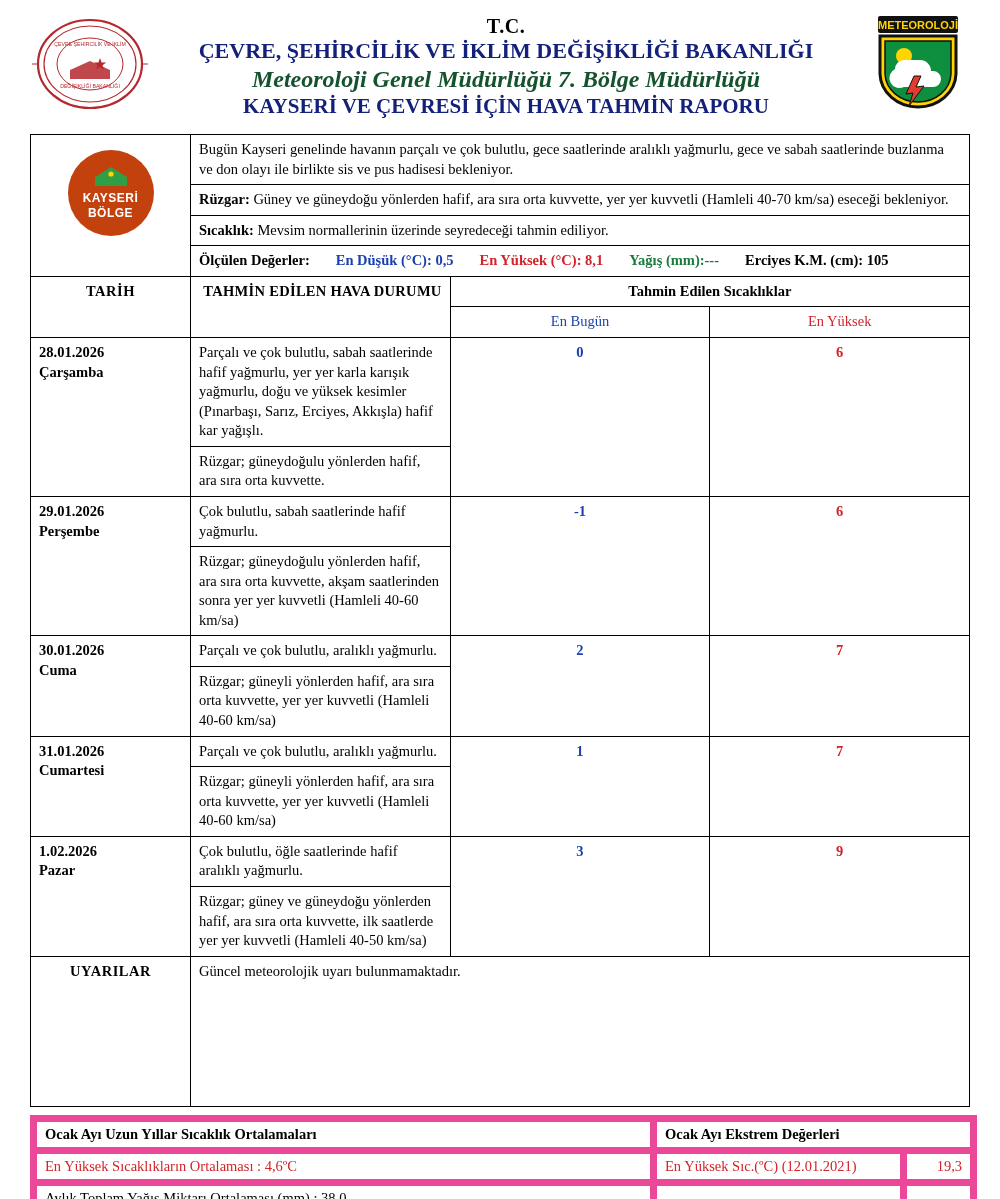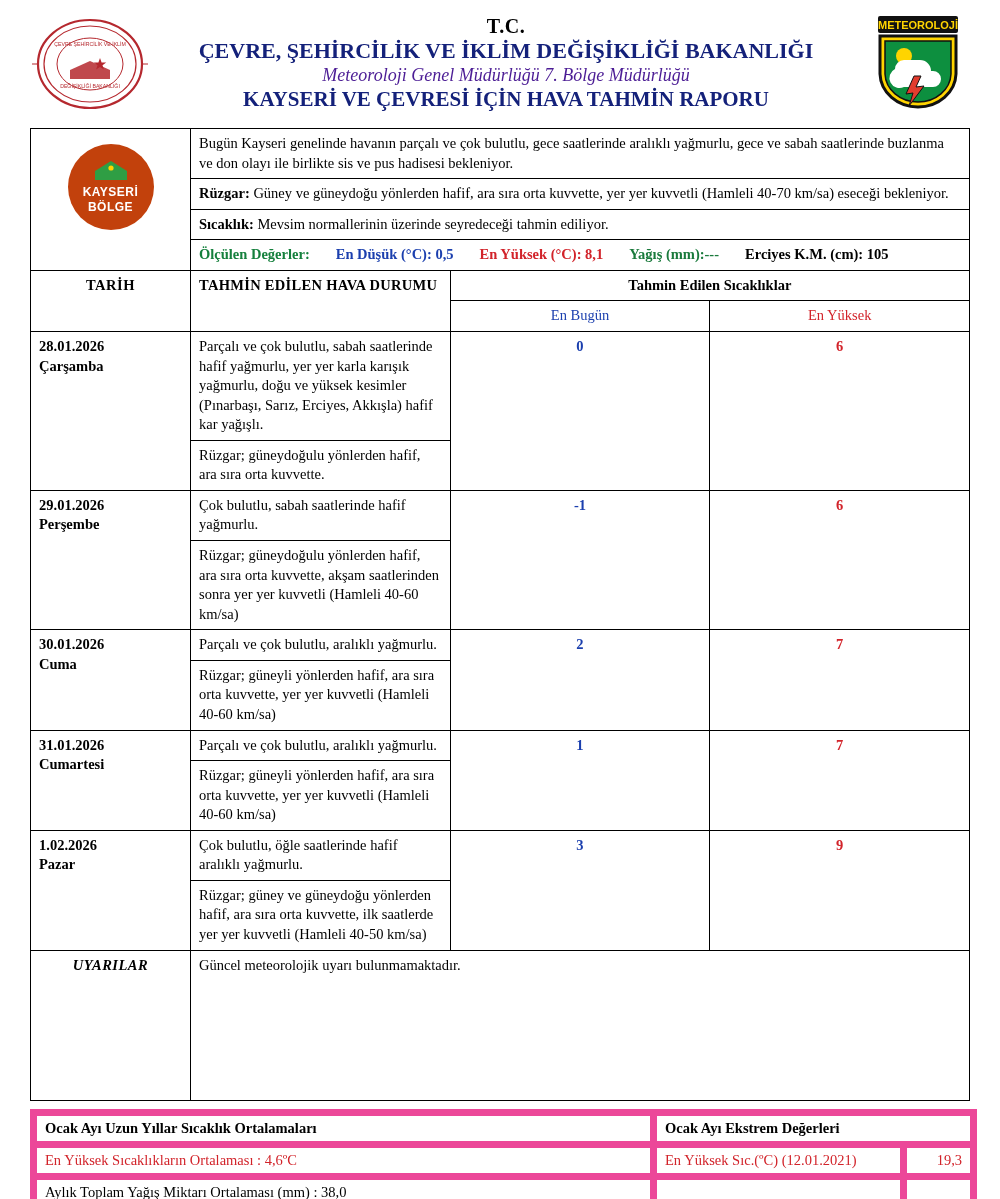--- a/index.html
+++ b/index.html
@@ -41,24 +41,24 @@
     font-size: 20px;
     letter-spacing: 0.5px;
   }
   .hdr-l1 {
     font-weight: bold;
     font-size: 22px;
     color: #14217a;
     letter-spacing: 0px;
   }
   .hdr-l2 {
-    font-weight: normal;
+    font-weight: bold;
     font-style: italic;
-    font-size: 18px;
-    color: #4c1d95;
+    font-size: 24px;
+    color: #14532d;
   }
   .hdr-l3 {
     font-weight: bold;
     font-size: 21px;
     color: #14217a;
   }
   .met-logo {
     width: 110px; height: 95px;
     flex: 0 0 110px;
   }
@@ -108,41 +108,41 @@
   }
   .summary-cell {
     padding: 7px 10px;
   }
   .bold { font-weight: bold; }
 
   .measured {
     font-size: 13.5px;
     font-weight: bold;
   }
-  .measured .lbl { color:#15803d; }
+  .measured .lbl { color:#000000; }
   .measured .blue { color: #1b3fae; }
   .measured .red { color: #d2232a; }
   .measured .green { color: #1a7a3c; }
   .measured .blk { color: #000; }
   .measured-row {
     display: flex;
     gap: 26px;
     flex-wrap: wrap;
   }
 
   
   .th-date {
     text-align: center;
     font-weight: bold;
     font-size: 19px;
     vertical-align: middle;
     letter-spacing: 0.5px;
   }
   .th-forecast {
-    text-align: left;
+    text-align: right;
     font-weight: bold;
     font-size: 19px;
     vertical-align: middle;
     letter-spacing: 0.3px;
     font-family: Liberation Serif, serif;
   }
   .th-temps {
     text-align: center;
     font-weight: bold;
     font-size: 16px;
@@ -378,21 +378,21 @@
         </td>
         <td class="desc-cell">Çok bulutlu, öğle saatlerinde hafif aralıklı yağmurlu.</td>
         <td class="val-min" rowspan="2">3</td>
         <td class="val-max" rowspan="2">9</td>
       </tr>
       <tr>
         <td class="desc-cell">Rüzgar; güney ve güneydoğu yönlerden hafif, ara sıra orta kuvvette, ilk saatlerde yer yer kuvvetli (Hamleli 40-50 km/sa)</td>
       </tr>
 
       <tr>
-        <td class="warn-label" style="height:150px;font-style:italic;">UYARILAR</td>
+        <td class="warn-label" style="height:150px;">UYARILAR</td>
         <td class="warn-text" colspan="3">Güncel meteorolojik uyarı bulunmamaktadır.</td>
       </tr>
     </tbody>
   </table>
 
   <table class="tbl2">
     <colgroup>
       <col style="width:520px">
       <col style="width:100px">
       <col style="width:250px">

